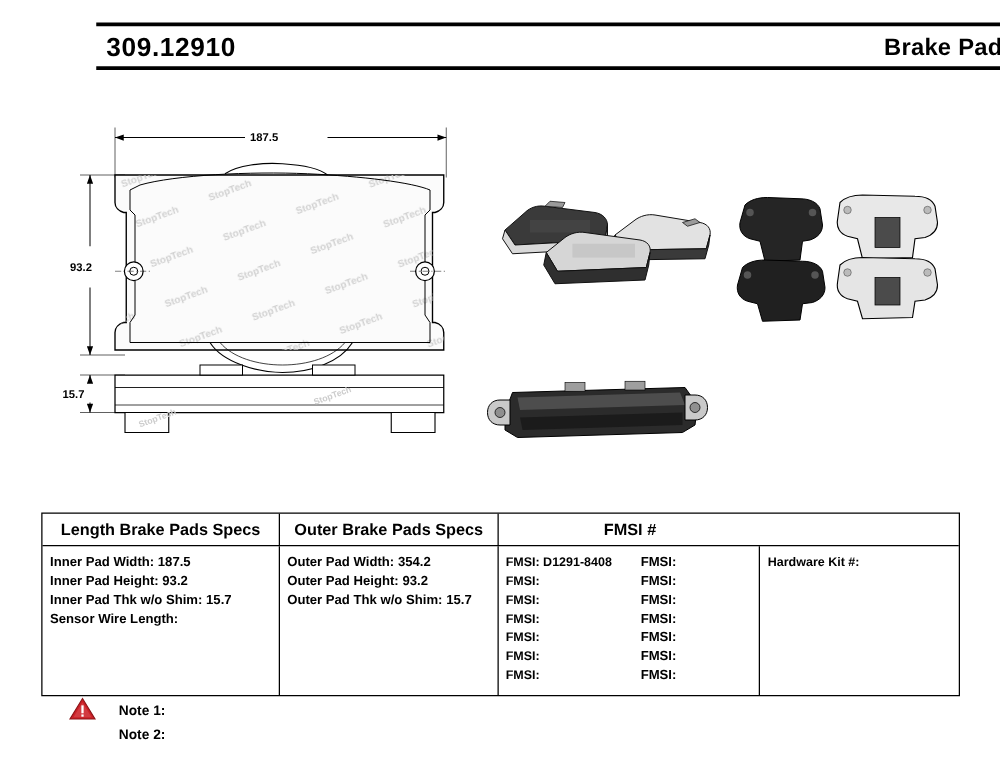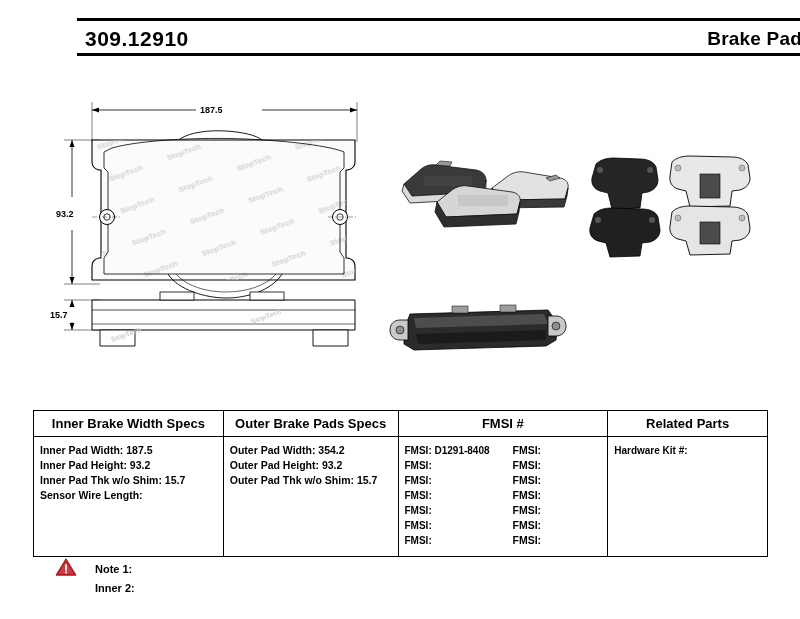--- a/index.html
+++ b/index.html
@@ -298,24 +298,23 @@
 
         <rect x="452" y="244" width="16" height="7" fill="#9e9e9e" stroke="#000" stroke-width="0.5"></rect>
         <rect x="500" y="243" width="16" height="7" fill="#9e9e9e" stroke="#000" stroke-width="0.5"></rect>
       </g>
 
     </svg>
   </div>
 
   <div class="spec-table">
     <div class="thead">
-      <div class="cell col-inner">Inner Brake Width Specs</div>
+      <div class="cell col-inner">Length Brake Pads Specs</div>
       <div class="cell col-outer">Outer Brake Pads Specs</div>
       <div class="cell col-fmsi">FMSI #</div>
-      <div class="cell col-rel">Related Parts</div>
     </div>
     <div class="tbody">
 
       <div class="col col-inner">
         <div class="spec-line right">Inner Pad Width: 187.5</div>
         <div class="spec-line right">Inner Pad Height: 93.2</div>
         <div class="spec-line right">Inner Pad Thk w/o Shim: 15.7</div>
         <div class="spec-line right">Sensor Wire Length:</div>
       </div>
 
@@ -367,17 +366,17 @@
     <div class="note-row" style="position:relative;">
       <svg class="warn-icon" viewBox="0 0 24 22">
         <polygon points="12,2 23,20 1,20" fill="#cc2027" stroke="#8b1418" stroke-width="1"></polygon>
         <polygon points="12,5.5 20,18.5 4,18.5" fill="#ffffff" opacity="0.12"></polygon>
         <rect x="11" y="8" width="2" height="7" fill="#ffffff"></rect>
         <rect x="11" y="16" width="2" height="2" fill="#ffffff"></rect>
       </svg>
       <div class="note-label">Note 1:</div>
     </div>
     <div class="note-row" style="position:relative;">
-      <div class="note-label">Inner 2:</div>
+      <div class="note-label">Note 2:</div>
     </div>
   </div>
 
 </div>
 
 </body></html>

